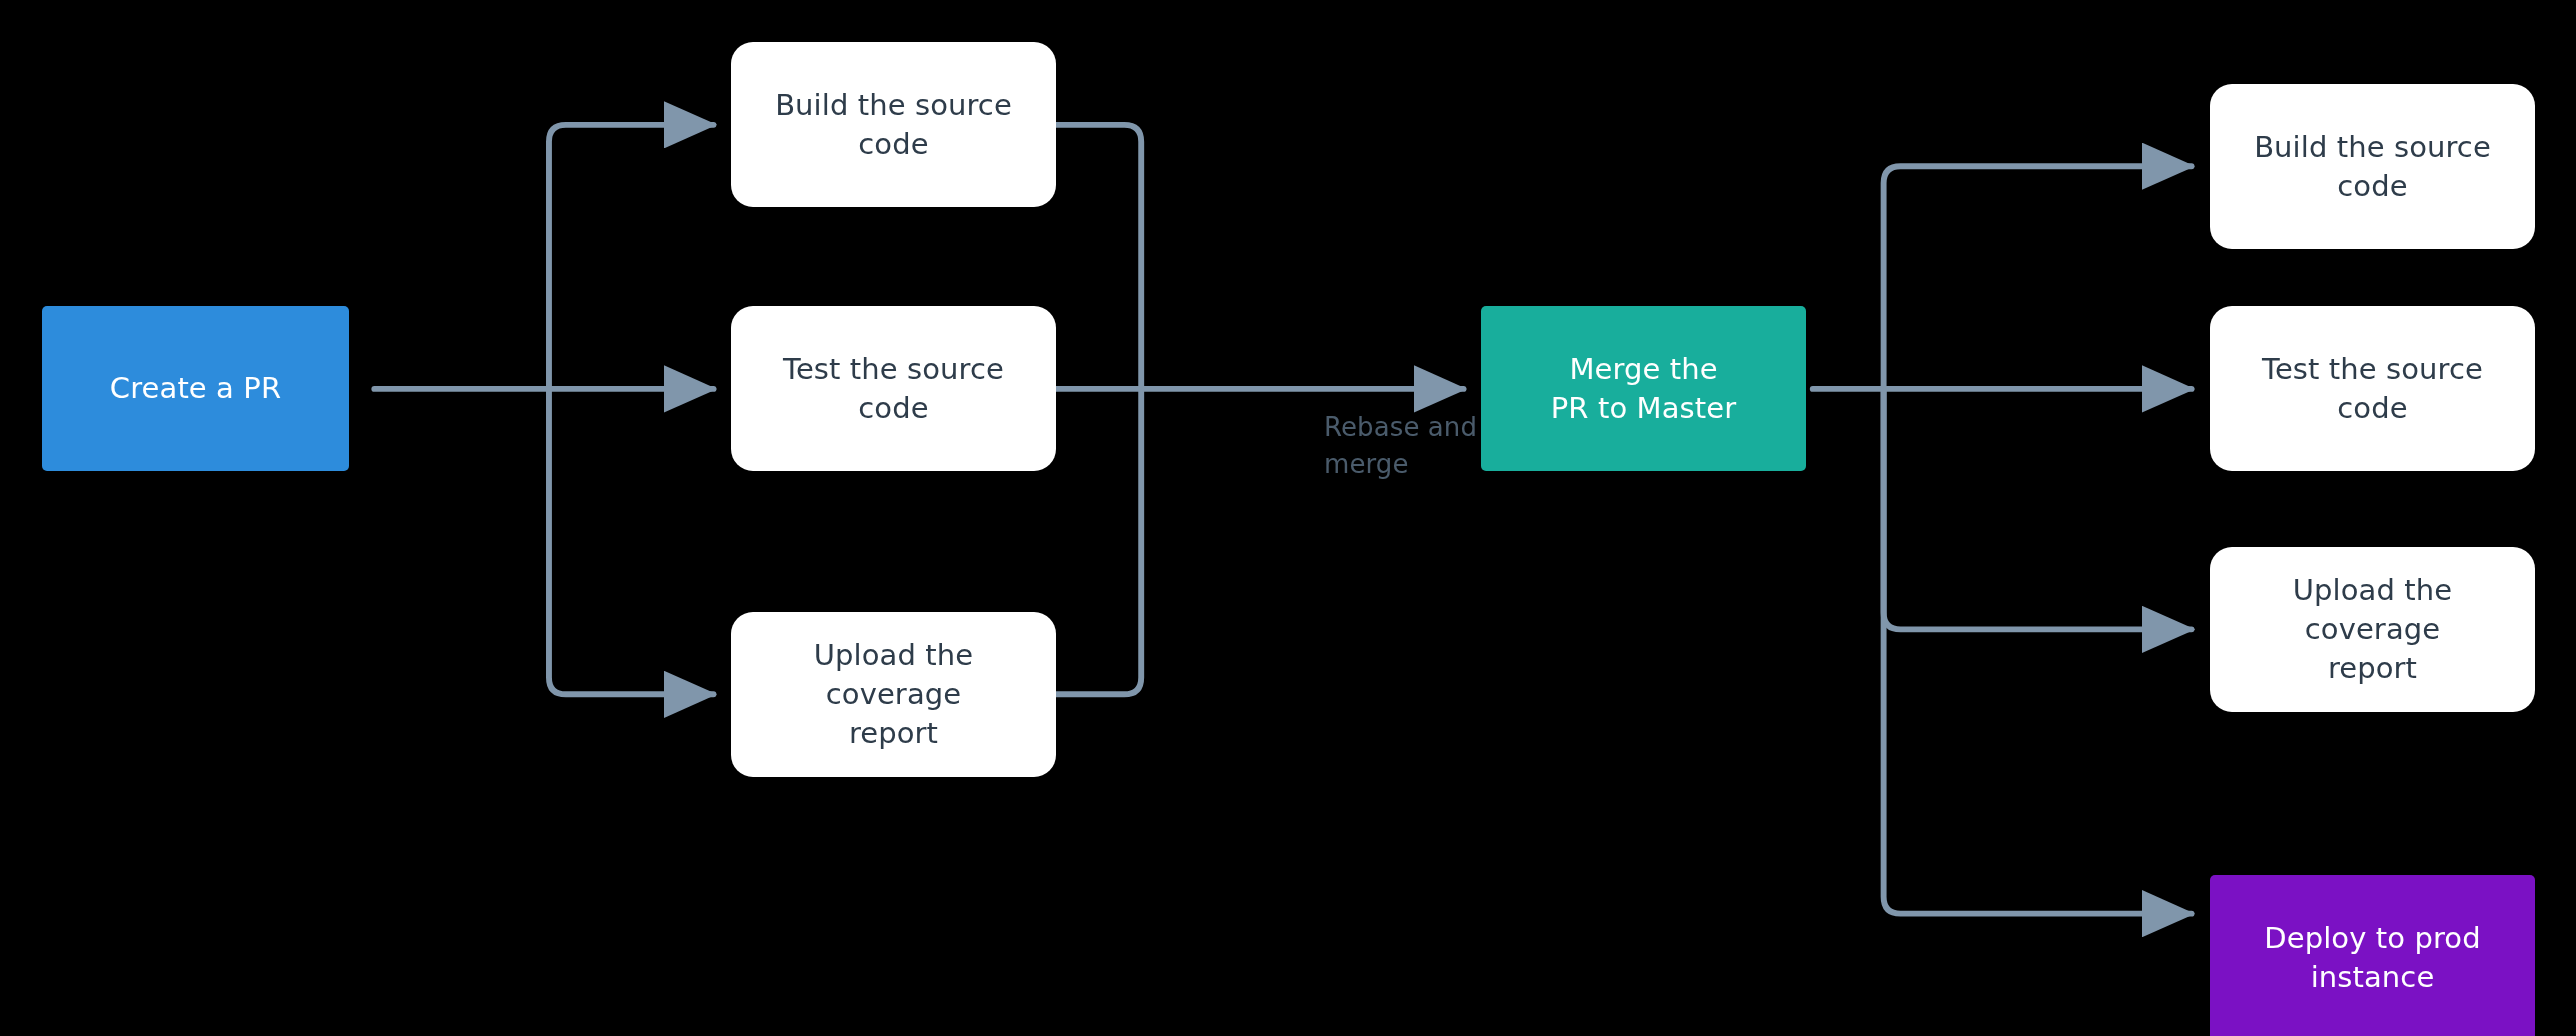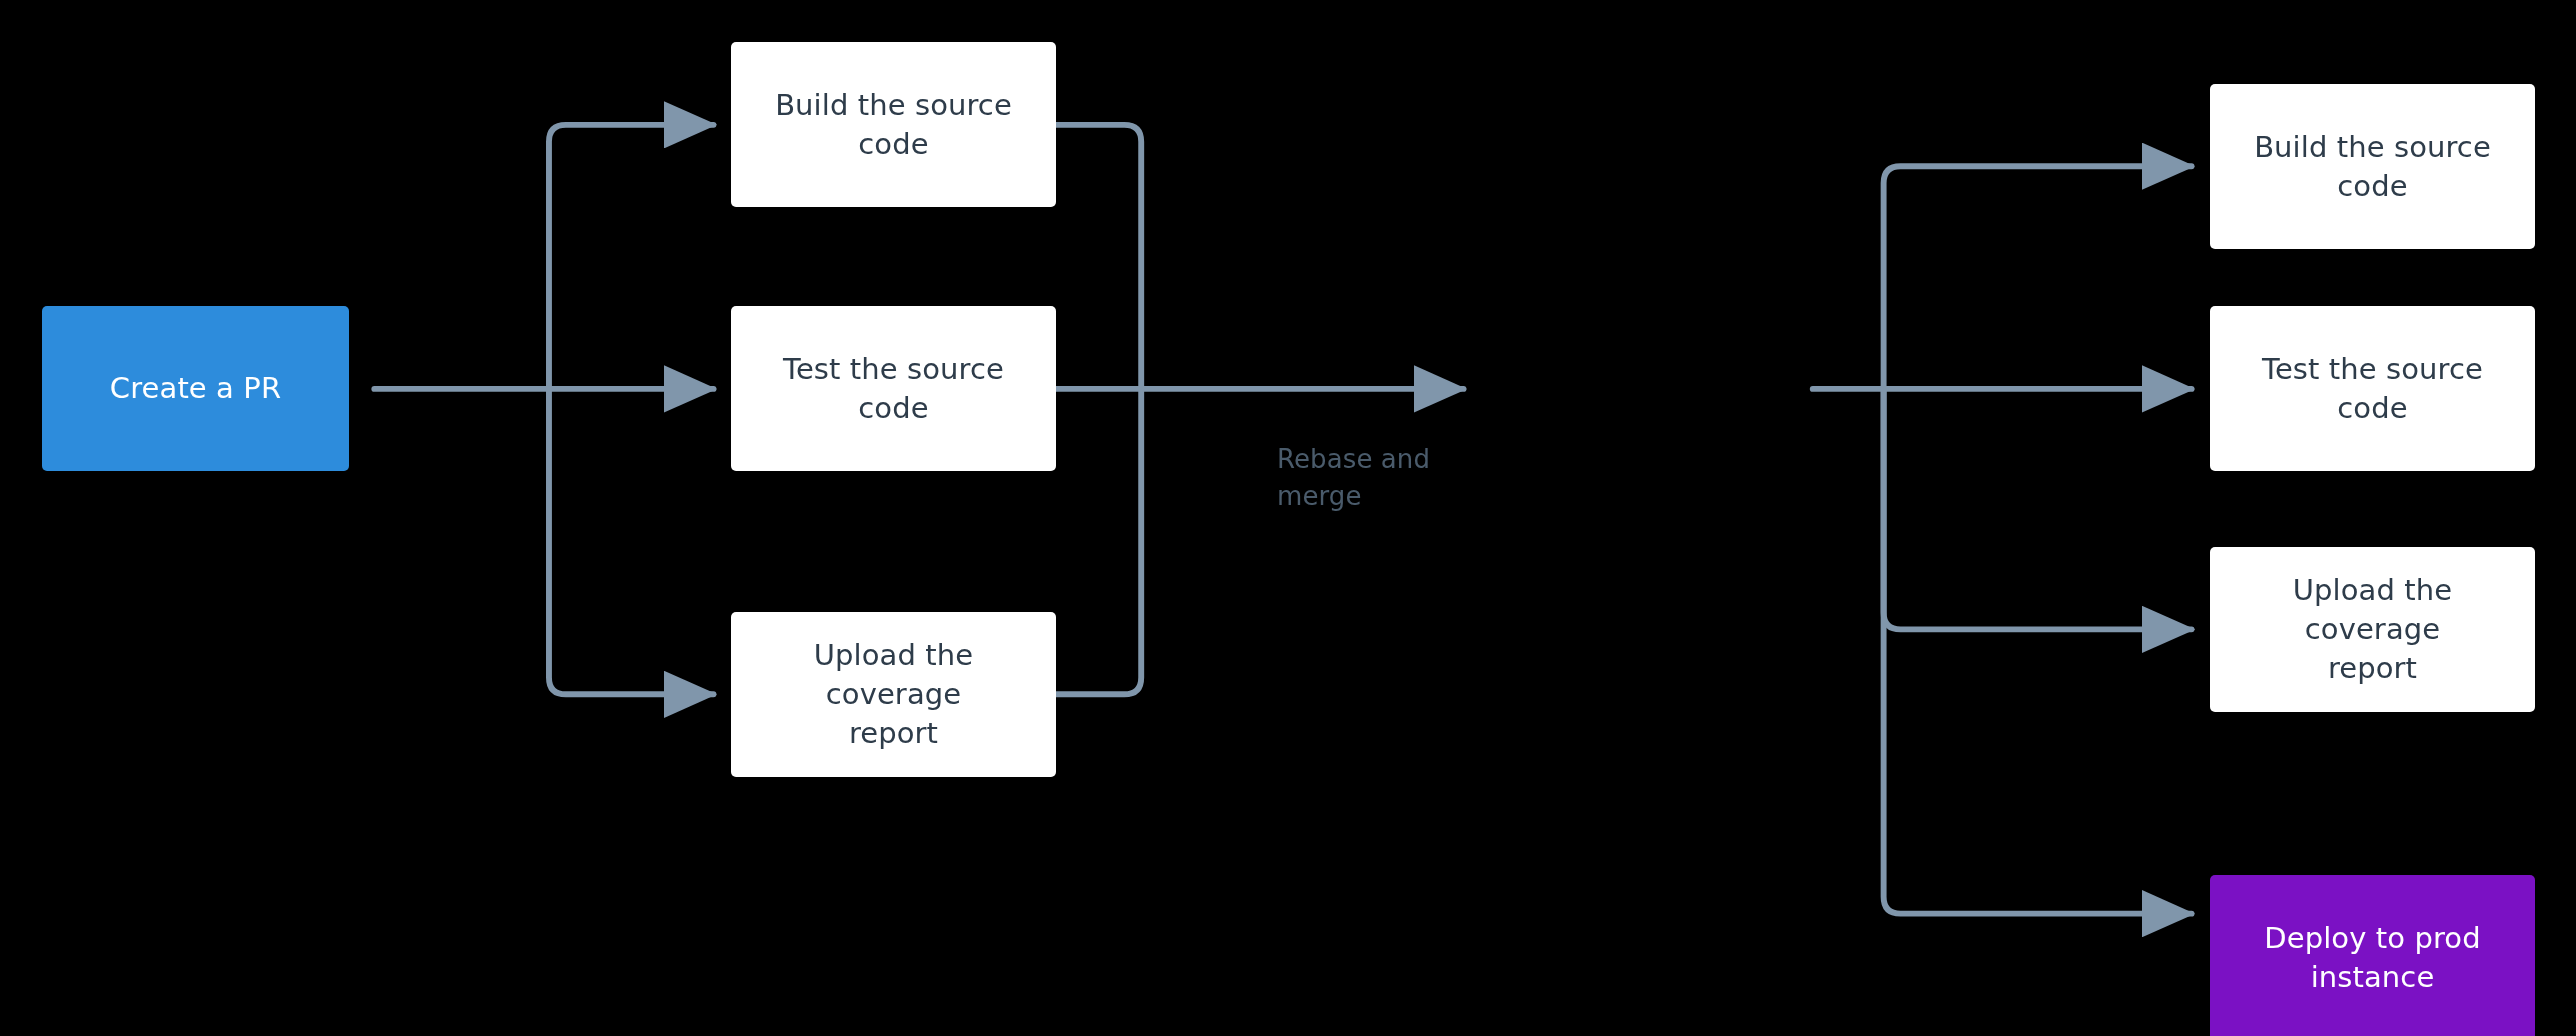--- a/index.html
+++ b/index.html
@@ -39,20 +39,21 @@
     line-height: 1.34;
     font-size: 29px;
     font-weight: 400;
     letter-spacing: 0.1px;
     padding: 0 15px;
     white-space: pre-line;
   }
   .node-white {
     background: #ffffff;
     color: #2e3c4a;
+    border-radius: 22px;
   }
   .node-blue {
     background: #2d8cdc;
     color: #ffffff;
   }
   .node-teal {
     background: #18ae9c;
     color: #ffffff;
   }
   .node-purple {
@@ -112,28 +113,30 @@
 
   <div class="node-box node-blue" style="left:42px; top:306px; width:307px; height:165px;">Create a PR</div>
 
   <div class="node-box node-white" style="left:731px; top:42px; width:325px; height:165px;">Build the source code</div>
 
   <div class="node-box node-white" style="left:731px; top:306px; width:325px; height:165px;">Test the source code</div>
 
   <div class="node-box node-white" style="left:731px; top:612px; width:325px; height:165px;">Upload the coverage
 report</div>
 
+  <div class="node-box node-teal" style="left:1481px; top:306px; width:325px; height:165px;">Merge the
+PR to Master</div>
 
   <div class="node-box node-white" style="left:2210px; top:84px; width:325px; height:165px;">Build the source code</div>
 
   <div class="node-box node-white" style="left:2210px; top:306px; width:325px; height:165px;">Test the source code</div>
 
   <div class="node-box node-white" style="left:2210px; top:547px; width:325px; height:165px;">Upload the coverage
 report</div>
 
   <div class="node-box node-purple" style="left:2210px; top:831px; width:325px; height:165px;">Deploy to  prod
 instance</div>
 
-  <div class="edge-label" style="left:1277px; top:409px;margin-top:32px;">Rebase and
+  <div class="edge-label" style="left:1324px; top:409px;">Rebase and
 merge</div>
 
 </div>
 
 
 </body></html>

